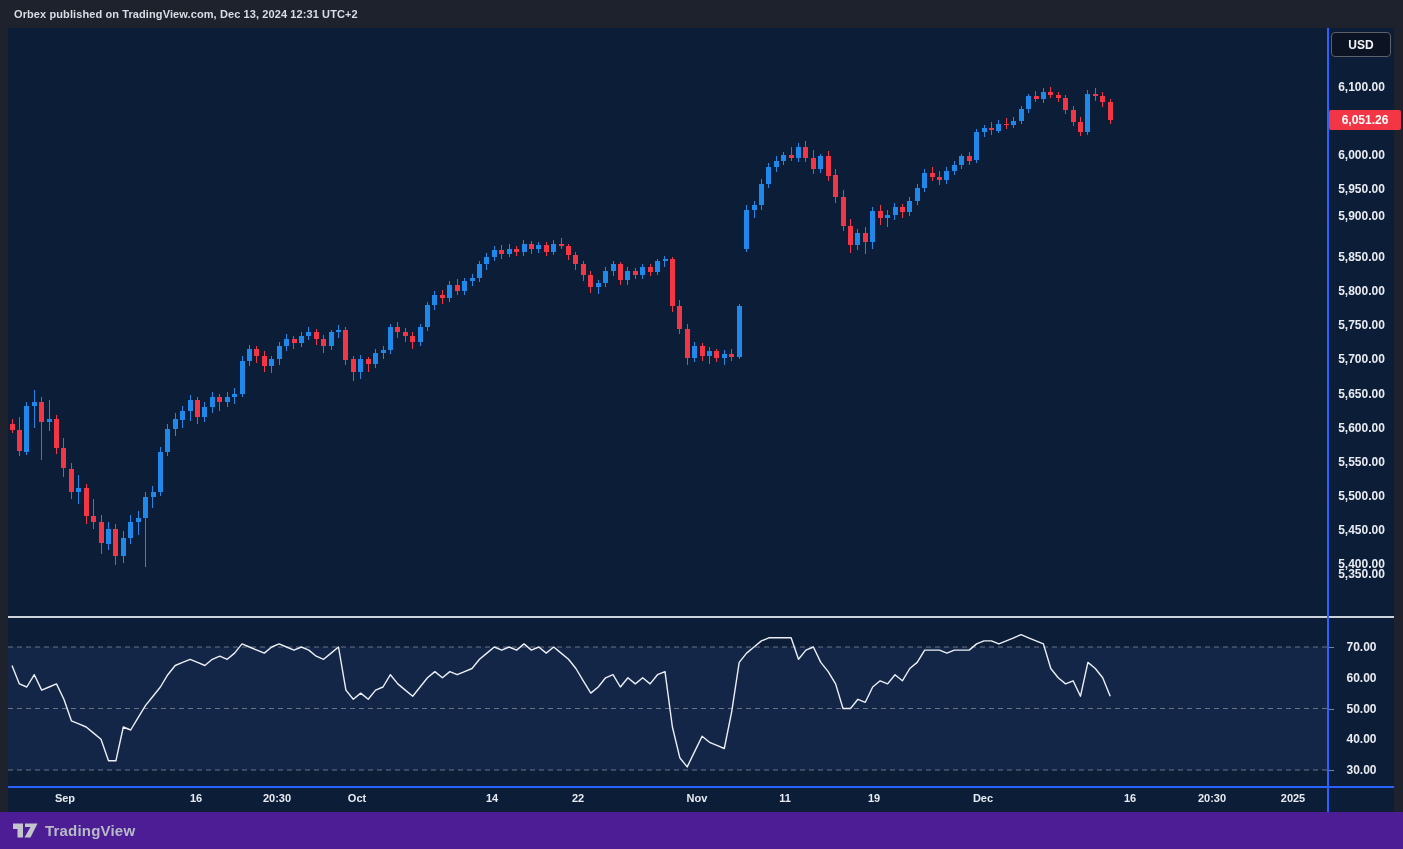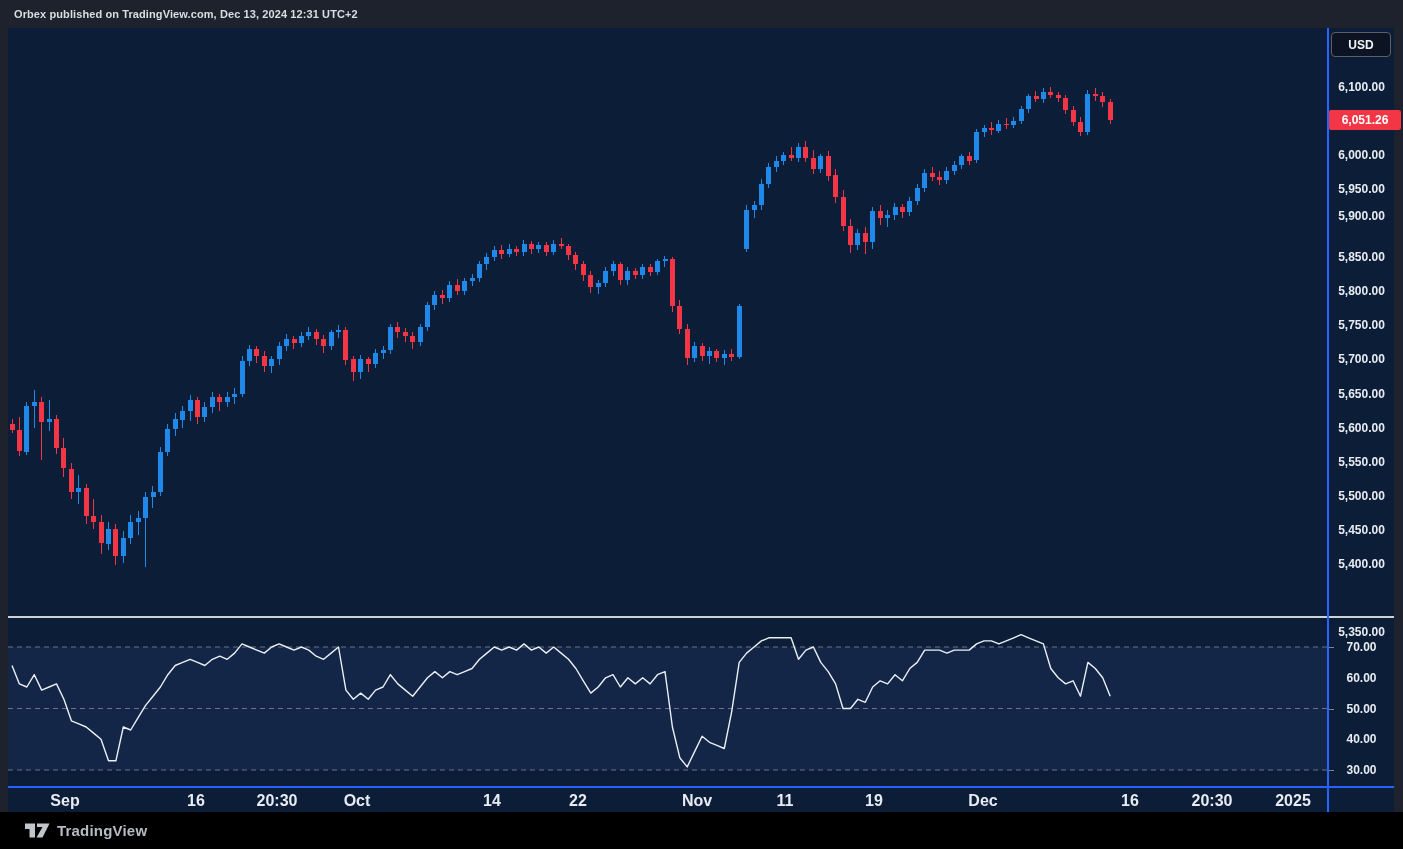--- a/index.html
+++ b/index.html
@@ -7,27 +7,27 @@
   .topbar{position:absolute;top:0;left:0;width:100%;height:28px;display:flex;align-items:center;padding-left:14px;box-sizing:border-box;}
   .topbar span{color:#d9dde4;font-size:11px;font-weight:bold;letter-spacing:.1px;}
   .card{position:absolute;left:8px;top:28px;width:1386px;height:784px;background:#0b1d37;}
   .pane{position:absolute;left:0;display:block;}
   #price-svg{top:0;}
   #rsi-svg{top:589px;}
   .pane-sep{position:absolute;left:0;top:588px;width:1386px;height:2px;background:#dde1e8;opacity:.92;}
   .axis-hline{position:absolute;left:0;top:758px;width:1386px;height:2px;background:#2962ff;}
   .axis-vline{position:absolute;left:1319px;top:0;width:2px;height:784px;background:#2962ff;}
   .time-axis{position:absolute;left:0;top:760px;width:1319px;height:24px;}
-  .tlabel{position:absolute;top:4px;transform:translateX(-50%);color:#e8ebf1;font-size:16px;font-weight:bold;white-space:nowrap;}
+  .tlabel{position:absolute;top:4px;transform:translateX(-50%);color:#e8ebf1;font-size:11px;font-weight:bold;white-space:nowrap;}
   .price-axis{position:absolute;left:1321px;top:0;width:65px;height:784px;}
   .plabel{position:absolute;left:0;width:100%;text-align:center;color:#e8ebf1;font-size:12px;font-weight:bold;height:16px;line-height:16px;}
   .usd-btn{position:absolute;left:2px;top:4px;width:58px;height:23px;border:1px solid #5c6068;border-radius:4px;background:#0c1322;color:#f2f4f7;font-size:12px;font-weight:bold;display:flex;align-items:center;justify-content:center;cursor:pointer;}
   .ptag{position:absolute;left:0;width:72px;height:20px;border-radius:2px;color:#fff;font-size:12px;font-weight:bold;display:flex;align-items:center;justify-content:center;}
   .level-tick{position:absolute;left:0;width:5px;height:1px;background:#7d8494;}
-  .bottombar{position:absolute;left:0;top:812px;width:100%;height:37px;background:#000000;display:flex;align-items:center;padding-left:25px;box-sizing:border-box;}
+  .bottombar{position:absolute;left:0;top:812px;width:100%;height:37px;background:#4c1d95;display:flex;align-items:center;padding-left:13px;box-sizing:border-box;}
   .brand{color:#b7bbc4;font-size:15px;font-weight:600;margin-left:7px;letter-spacing:.2px;}
   .logo{display:block;}
 </style>
 </head>
 <body>
 
 <div class="screen">
 
   <div class="topbar">
     <span>Orbex published on TradingView.com, Dec 13, 2024 12:31 UTC+2</span>
@@ -369,21 +369,21 @@
         <div class="plabel" style="top: 221px;">5,850.00</div>
         <div class="plabel" style="top: 255px;">5,800.00</div>
         <div class="plabel" style="top: 289px;">5,750.00</div>
         <div class="plabel" style="top: 323px;">5,700.00</div>
         <div class="plabel" style="top: 358px;">5,650.00</div>
         <div class="plabel" style="top: 392px;">5,600.00</div>
         <div class="plabel" style="top: 426px;">5,550.00</div>
         <div class="plabel" style="top: 460px;">5,500.00</div>
         <div class="plabel" style="top: 494px;">5,450.00</div>
         <div class="plabel" style="top: 528px;">5,400.00</div>
-        <div class="plabel" style="top: 596px; text-align: center;">5,350.00</div>
+        <div class="plabel" style="top: 538px; text-align: center;">5,350.00</div>
         <div class="plabel" style="top: 611px;">70.00</div>
         <div class="plabel" style="top: 642px;">60.00</div>
         <div class="plabel" style="top: 673px;">50.00</div>
         <div class="plabel" style="top: 703px;">40.00</div>
         <div class="plabel" style="top: 734px;">30.00</div>
         <div class="level-tick" style="top: 619px;"></div>
         <div class="level-tick" style="top: 681px;"></div>
         <div class="level-tick" style="top: 742px;"></div>
       </div>
   </div>

